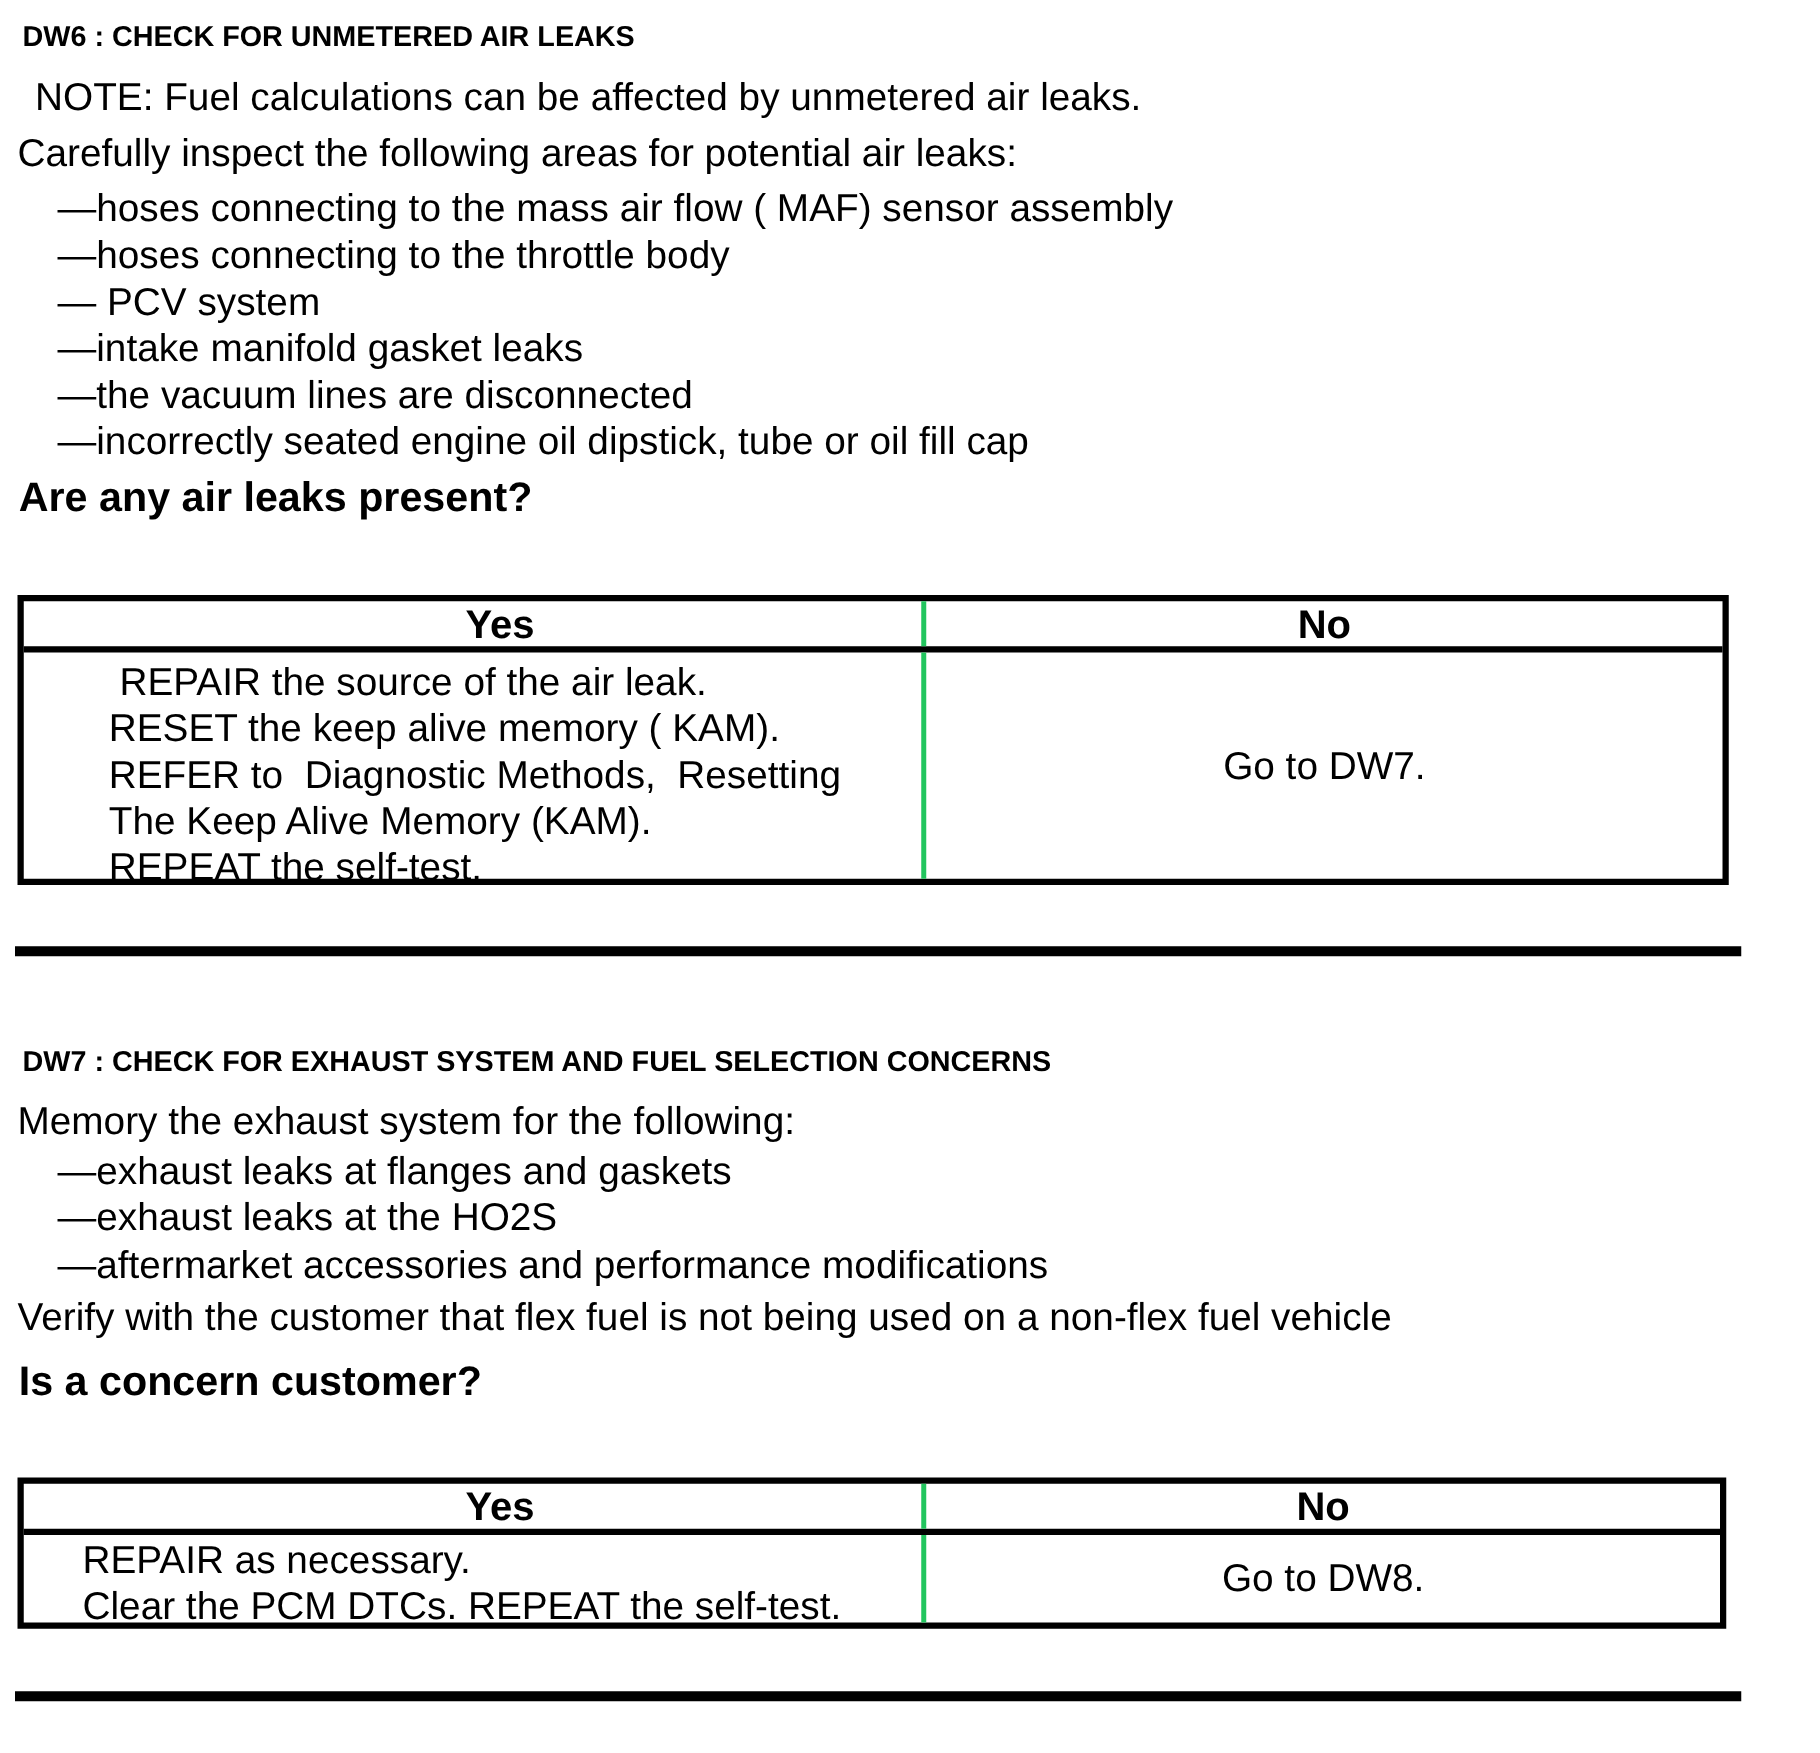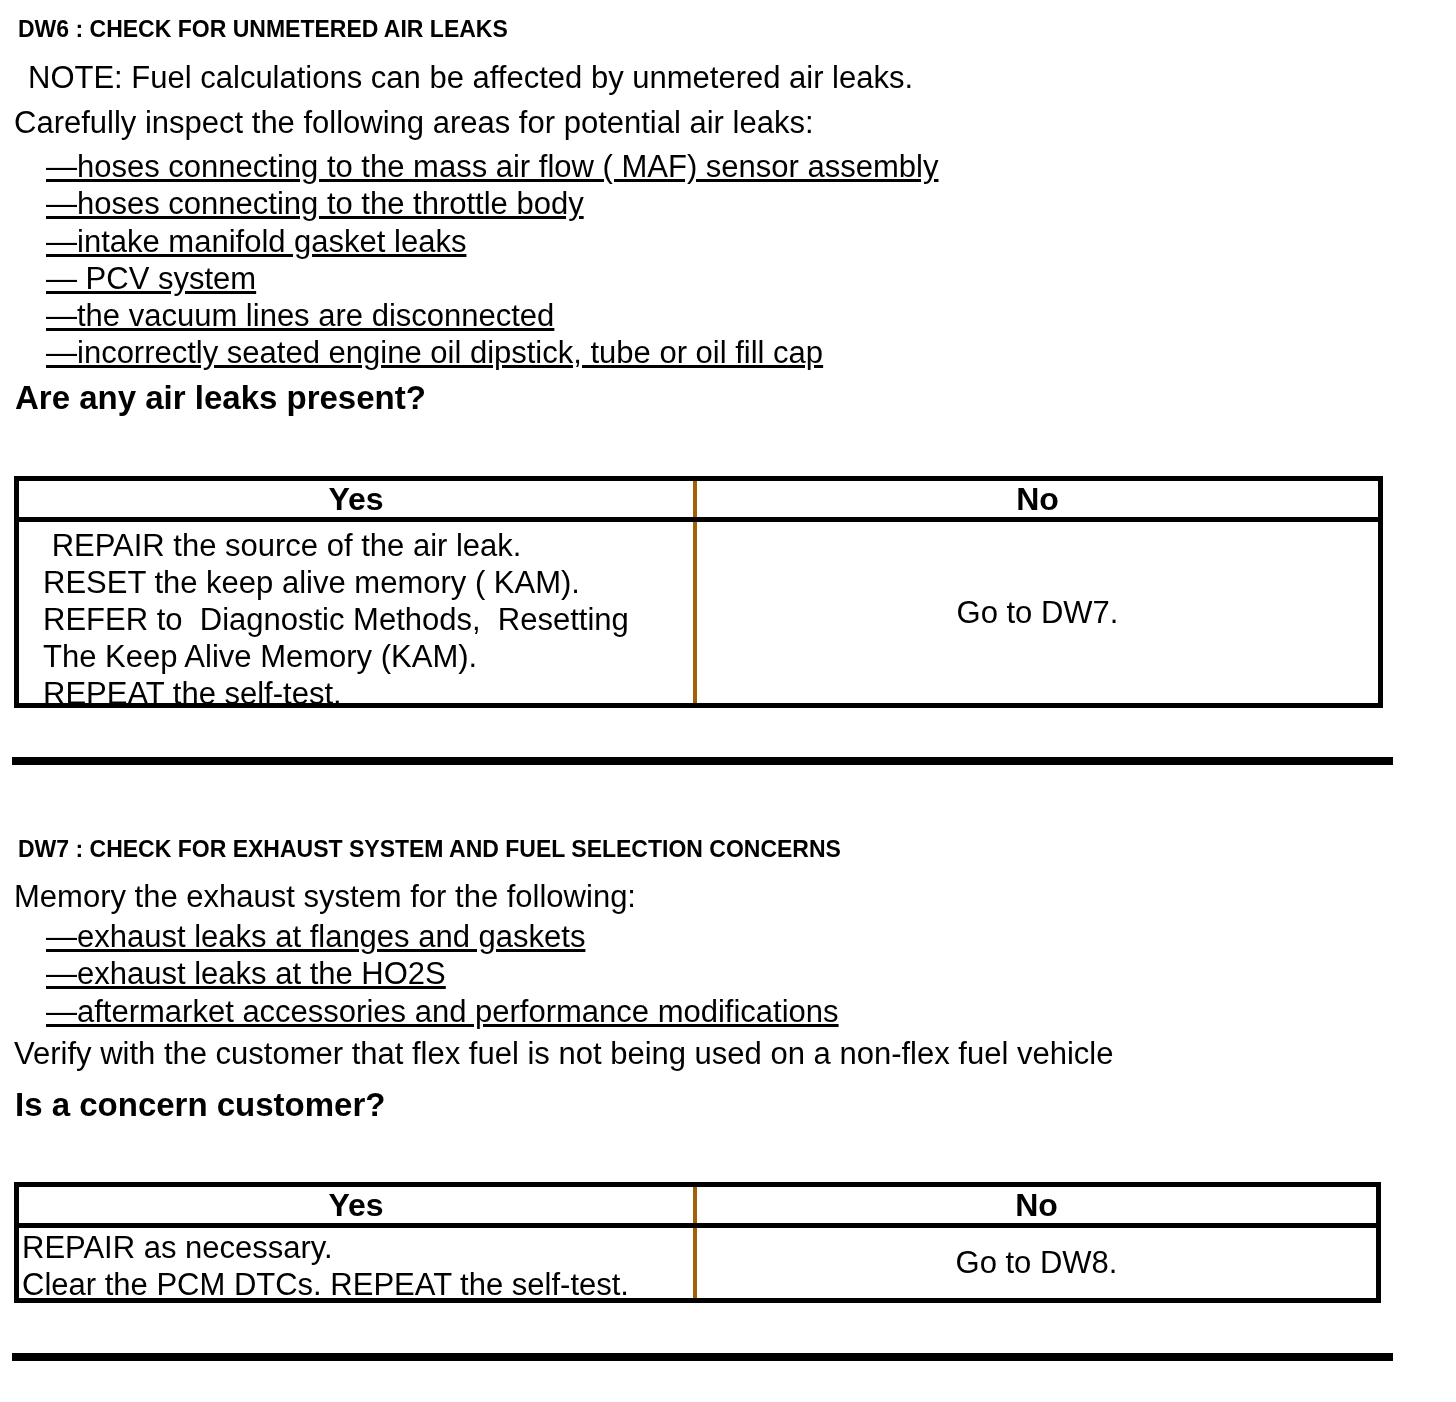--- a/index.html
+++ b/index.html
@@ -17,21 +17,21 @@
     font-size: 23px;
     font-weight: bold;
     line-height: 27px;
     white-space: pre;
   }
   .body-text {
     font-size: 31px;
     line-height: 37px;
     white-space: pre;
   }
-  .list-block { left: 46px; text-decoration: underline; }
+  .list-block { left: 46px; }
   .list-item {
     font-size: 31px;
     line-height: 37.3px;
     white-space: pre;
   }
   .question {
     font-size: 33px;
     font-weight: bold;
     line-height: 33px;
     white-space: pre;
@@ -50,22 +50,23 @@
     flex: 0 0 auto;
   }
   .tbody {
     display: flex;
     flex: 1 1 auto;
     min-height: 0;
   }
   .yes-col {
     width: 678px;
     flex: 0 0 678px;
-    border-right: 4px solid #a16207;
+    border-right: 4px solid #22c55e;
     box-sizing: border-box;
+    margin-left: 44px;
   }
   .no-col { flex: 1 1 auto; }
   .th {
     font-size: 32px;
     font-weight: bold;
     display: flex;
     align-items: center;
     justify-content: center;
   }
   .t1-head { height: 36px; }
@@ -95,22 +96,22 @@
 
 <div class="abs sec-title" style="left:18px; top:16px;">DW6 : CHECK FOR UNMETERED AIR LEAKS</div>
 
 <div class="abs body-text" style="left:28px; top:59px;">NOTE: Fuel calculations can be affected by unmetered air leaks.</div>
 
 <div class="abs body-text" style="left:14px; top:104px;">Carefully inspect the following areas for potential air leaks:</div>
 
 <div class="abs list-block" style="top:148px;">
   <div class="list-item">—hoses connecting to the mass air flow ( MAF) sensor assembly</div>
   <div class="list-item">—hoses connecting to the throttle body</div>
+  <div class="list-item">— PCV system</div>
   <div class="list-item">—intake manifold gasket leaks</div>
-  <div class="list-item">— PCV system</div>
   <div class="list-item">—the vacuum lines are disconnected</div>
   <div class="list-item">—incorrectly seated engine oil dipstick, tube or oil fill cap</div>
 </div>
 
 <div class="abs question" style="left:15px; top:381px;">Are any air leaks present?</div>
 
 <div class="qtable" style="left:14px; top:476px; width:1369px; height:232px;">
   <div class="thead t1-head">
     <div class="th yes-col">Yes</div>
     <div class="th no-col">No</div>

